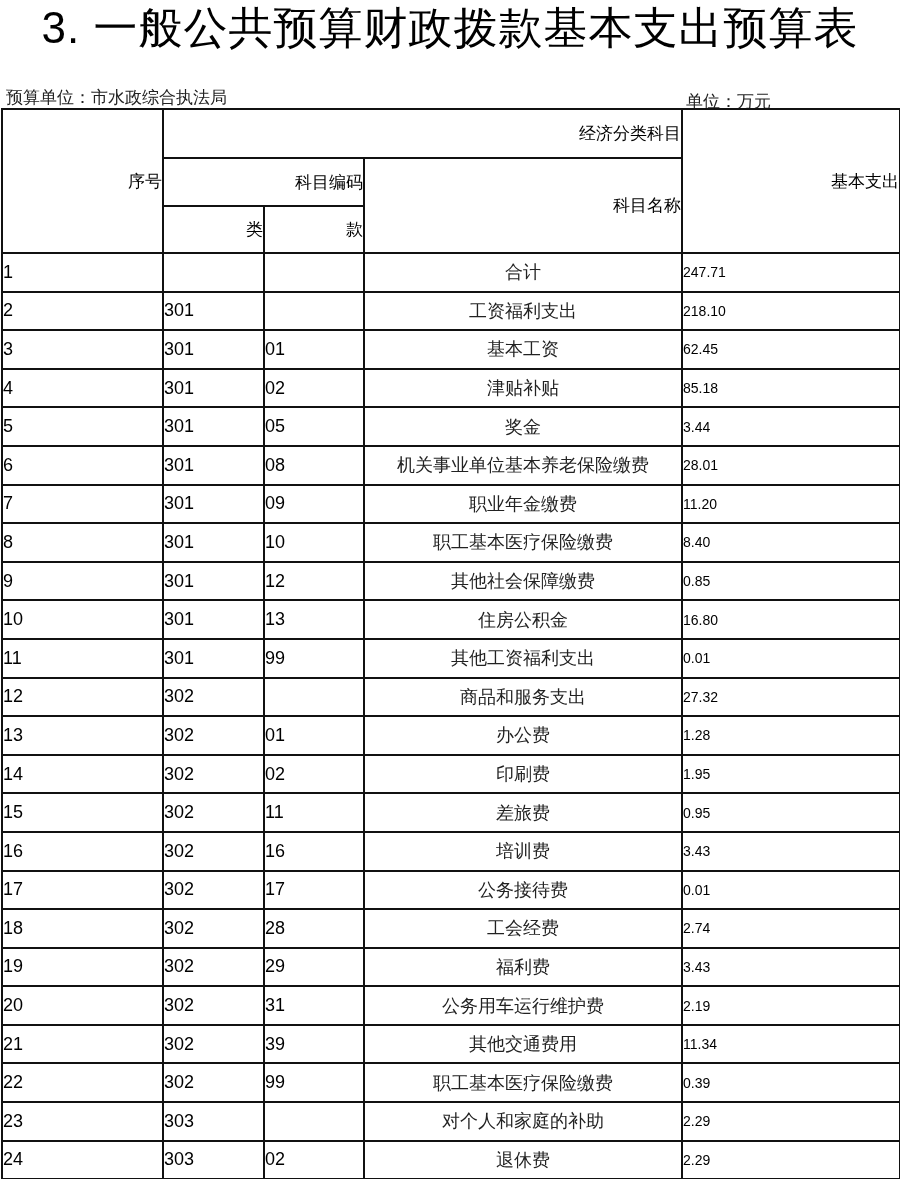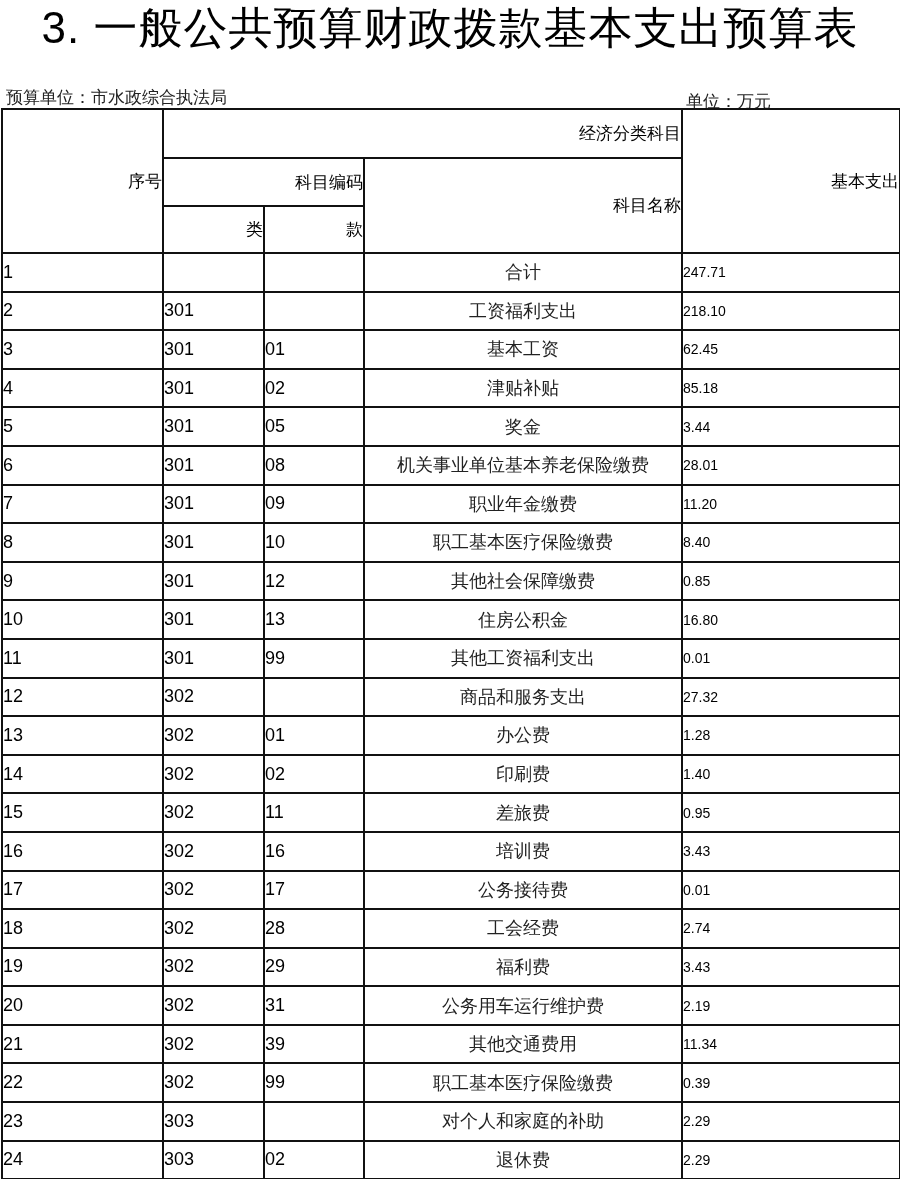--- a/index.html
+++ b/index.html
@@ -165,21 +165,21 @@
         <td class="num">302</td>
         <td class="num">01</td>
         <td class="name">办公费</td>
         <td class="amt">1.28</td>
       </tr>
       <tr class="data">
         <td class="num">14</td>
         <td class="num">302</td>
         <td class="num">02</td>
         <td class="name">印刷费</td>
-        <td class="amt">1.40</td>
+        <td class="amt">1.95</td>
       </tr>
       <tr class="data">
         <td class="num">15</td>
         <td class="num">302</td>
         <td class="num">11</td>
         <td class="name">差旅费</td>
         <td class="amt">0.95</td>
       </tr>
       <tr class="data">
         <td class="num">16</td>

